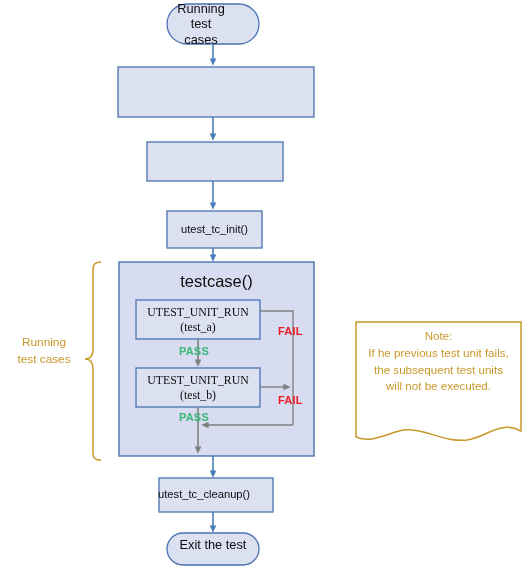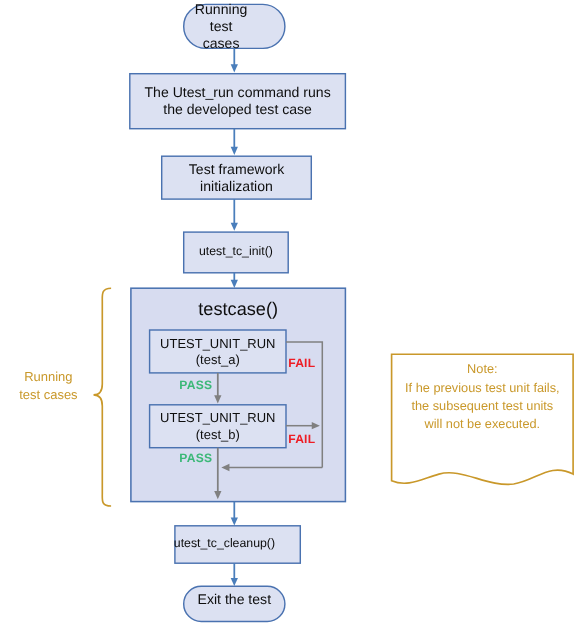--- a/index.html
+++ b/index.html
@@ -27,28 +27,29 @@
     display: flex;
     align-items: center;
     justify-content: center;
     text-align: center;
     color: #0d0d0d;
     line-height: 1.22;
     pointer-events: none;
     white-space: pre-line;
   }
   .t13 { font-size: 12.8px; }
-  .t12 { font-size: 11.8px; }
+  .t12 { font-size: 11.8px; font-family: Liberation Serif, serif; }
   .t11 { font-size: 11.2px; }
   .t17 { font-size: 16.5px; }
   .edge-label {
     position: absolute;
     font-size: 11px;
     font-weight: bold;
     letter-spacing: .2px;
+    padding-left: 16px;
   }
   .lbl-pass { color: #3cb878; }
   .lbl-fail { color: #ee1c24; }
   .note-text {
     position: absolute;
     text-align: center;
     color: #c9982a;
     font-size: 11.6px;
     line-height: 1.45;
     white-space: pre-line;
@@ -122,25 +123,21 @@
 
     <path d="M356,322 L521,322 L521,431
              C500,420 487,437 467,440
              C443,443 420,425 399,431
              C382,436 370,443 356,437 Z" fill="#ffffff" stroke="#c9982a" stroke-width="1.5"></path>
   </svg>
 
   <div class="node-text t13" style="left:167px; top:4px; width:68px; height:40px;">Running test
 cases</div>
 
-  <div class="node-text t13" style="left:118px; top:67px; width:196px; height:50px;">The Utest_run command runs
-the developed test case</div>
 
-  <div class="node-text t13" style="left:147px; top:142px; width:136px; height:39px;">Test framework
-initialization</div>
 
   <div class="node-text t11" style="left:167px; top:211px; width:95px; height:37px;">utest_tc_init()</div>
 
   <div class="node-text t17" style="left:119px; top:266px; width:195px; height:30px;">testcase()</div>
 
   <div class="node-text t12" style="left:136px; top:300px; width:124px; height:39px;">UTEST_UNIT_RUN
 (test_a)</div>
 
   <div class="node-text t12" style="left:136px; top:368px; width:124px; height:39px;">UTEST_UNIT_RUN
 (test_b)</div>

